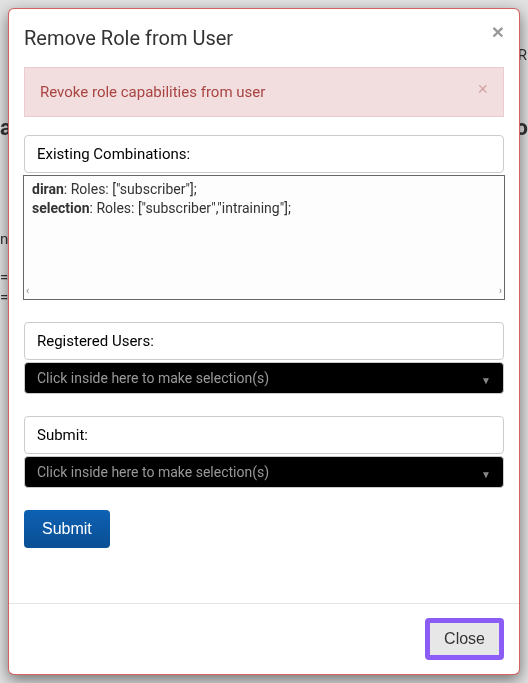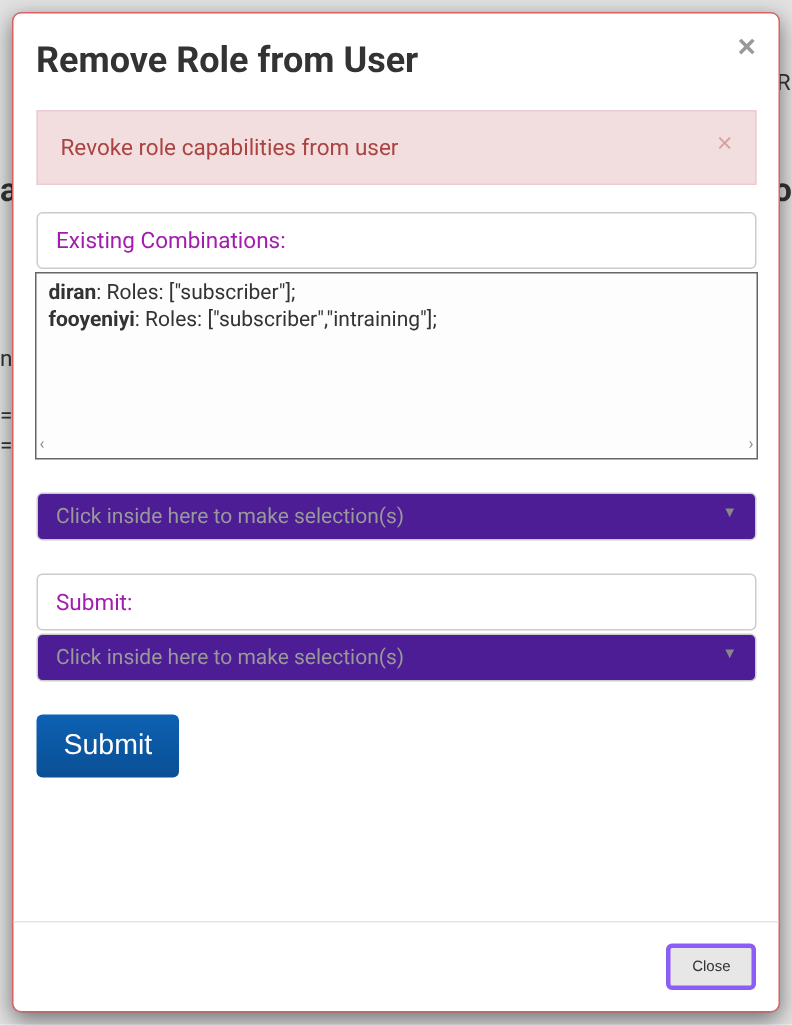--- a/index.html
+++ b/index.html
@@ -43,22 +43,22 @@
     border-radius: 6px;
     box-shadow: 0 5px 15px rgba(0,0,0,0.5);
     display: flex;
     flex-direction: column;
     z-index: 2;
   }
   .modal-header {
     padding: 15px 15px 15px 15px;
   }
   .modal-title {
-    font-size: 24px;
-    font-weight: 700;
+    font-size: 20px;
+    font-weight: 400;
     color: #333;
     line-height: 1.4;
   }
   .modal-close-x {
     position: absolute;
     top: 12px;
     right: 15px;
     font-size: 21px;
     font-weight: bold;
     color: #999;
@@ -93,21 +93,21 @@
     background: none;
     border: none;
     line-height: 1;
   }
   .section-label {
     border: 1px solid #ccc;
     border-radius: 4px;
     padding: 9px 12px;
     margin-bottom: 2px;
     font-size: 15px;
-    color: #a21caf;
+    color: #000000;
     background: #fff;
   }
   .combo-box {
     border: 1px solid #666;
     background: #fdfdfd;
     width: calc(100% + 2px);
     margin-left: -1px;
     height: 125px;
     padding: 4px 8px;
     font-size: 14px;
@@ -147,52 +147,52 @@
     pointer-events: none;
   }
   .select-field {
     border: 1px solid #ccc;
     border-radius: 4px;
     padding: 7px 12px;
     margin-top: 2px;
     margin-bottom: 22px;
     font-size: 14px;
     color: #999;
-    background: #4c1d95;
+    background: #000000;
     display: flex;
     justify-content: space-between;
-    align-items: flex-start;
+    align-items: flex-end;
     cursor: text;
   }
   .select-caret {
     color: #888;
     font-size: 10px;
   }
   .btn-submit {
     background: #0b5aa8;
     background: linear-gradient(#0d61b3, #0a4f94);
     color: #fff;
     border: none;
     border-radius: 4px;
     padding: 10px 18px;
-    font-size: 19px;
+    font-size: 16px;
     cursor: pointer;
   }
   .modal-footer {
     border-top: 1px solid #e5e5e5;
     padding: 14px 15px;
     text-align: right;
   }
   .btn-close {
     background: #e7e7e7;
     color: #333;
-    border: 3px solid #8b5cf6;
+    border: 5px solid #8b5cf6;
     border-radius: 4px;
     padding: 7px 14px;
-    font-size: 10px;
+    font-size: 16px;
     cursor: pointer;
   }
 </style>
 </head>
 <body>
 
 <div class="bg-clutter">
   <span class="bg-text" style="top:46px; right:1px;">R</span>
   <span class="bg-text" style="top:115px; left:0px; font-size:22px; font-weight:bold;">a</span>
   <span class="bg-text" style="top:115px; right:0px; font-size:22px; font-weight:bold;">o</span>
@@ -217,28 +217,29 @@
       <button class="alert-close">×</button>
     </div>
 
     <div class="section-label">Existing Combinations:</div>
 
     <div class="combo-box">
       <div class="combo-entry">
         <span class="combo-user">diran</span><span>: Roles: ["subscriber"];</span>
       </div>
       <div class="combo-entry">
-        <span class="combo-user">fooyeniyi</span><span>: Roles: ["subscriber","intraining"];</span>
+        <span class="combo-user">selection</span><span>: Roles: ["subscriber","intraining"];</span>
       </div>
       <div class="scroll-indicator">
         <span>‹</span>
         <span>›</span>
       </div>
     </div>
 
+    <div class="section-label">Registered Users:</div>
     <div class="select-field">
       <span>Click inside here to make selection(s)</span>
       <span class="select-caret">▼</span>
     </div>
 
     <div class="section-label">Submit:</div>
     <div class="select-field">
       <span>Click inside here to make selection(s)</span>
       <span class="select-caret">▼</span>
     </div>

